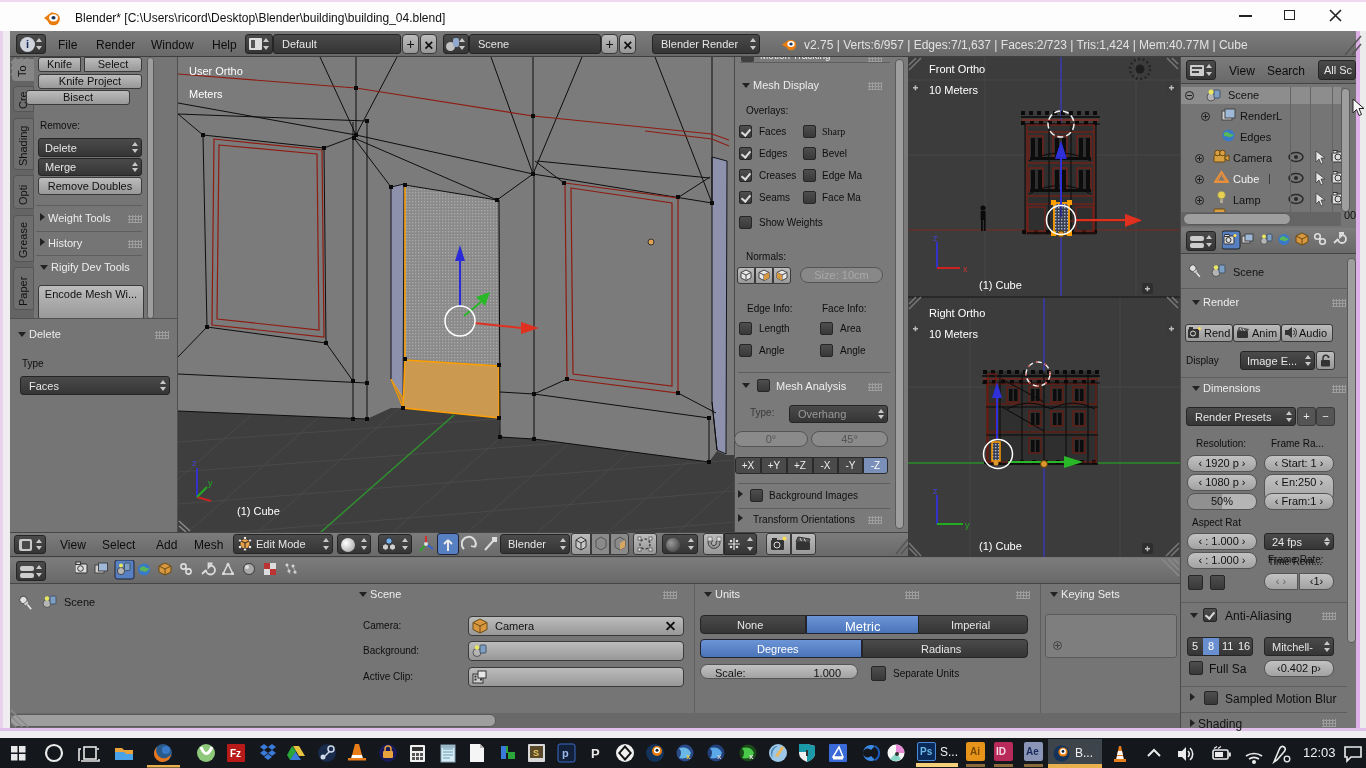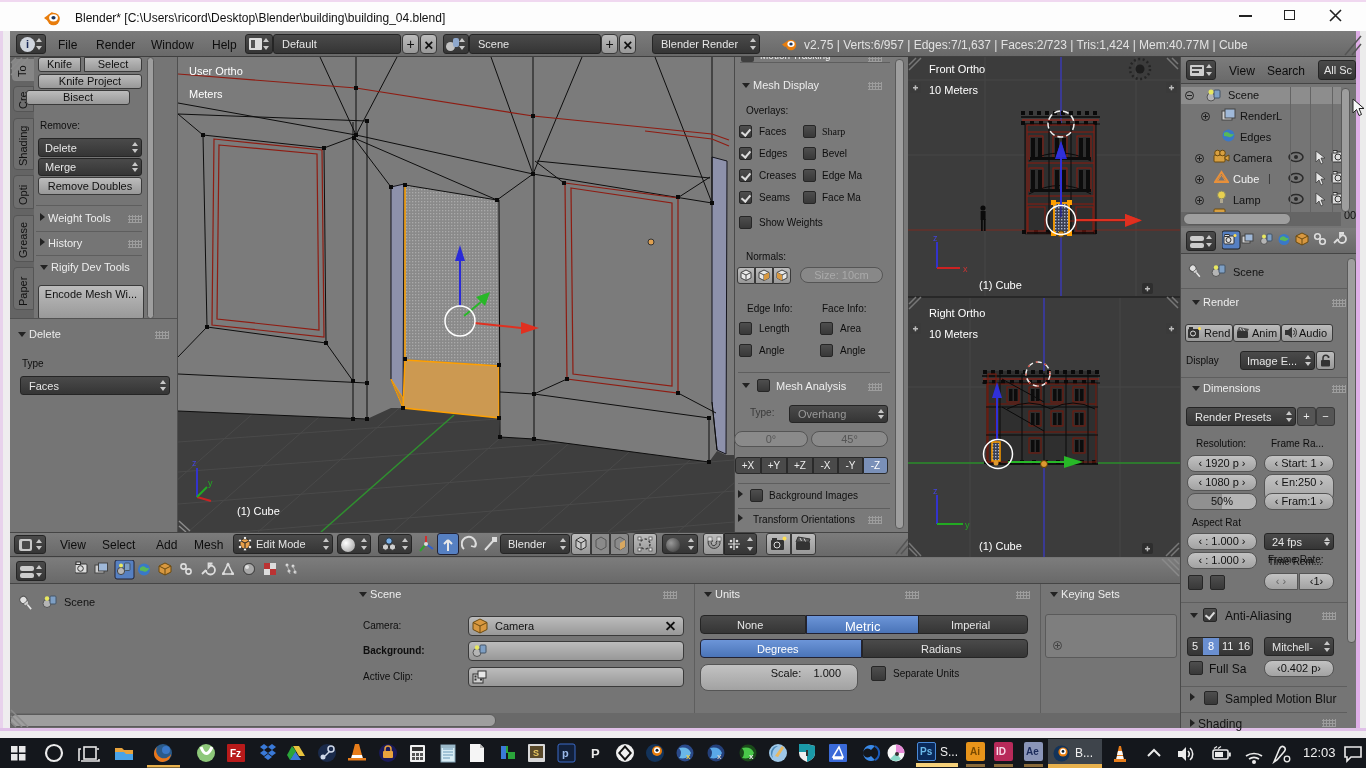--- a/index.html
+++ b/index.html
@@ -1109,21 +1109,21 @@
 <div class="phdr" style="left:359px;top:588px;"><span class="tri d"></span> Scene</div>
 <div class="dots" style="left:663px;top:591px;"></div>
 <div class="lbl" style="left:363px;top:620px;">Camera:</div>
 <div class="btn" style="left:468px;top:616px;width:216px;height:20px;border-radius:4px;text-align:left;"></div>
 <svg class="abs" style="left:472px;top:618px;" width="16" height="16" viewBox="0 0 16 16">
       <path d="M8,1 L15,4.5 L15,11.5 L8,15 L1,11.5 L1,4.5 Z" fill="#d89840" stroke="#6a4a10"></path>
       <path d="M1,4.5 L8,8 L15,4.5 M8,8 L8,15" fill="none" stroke="#6a4a10"></path>
     </svg>
 <div class="txt" style="left:495px;top:620px;font-size:11px;color:#111;">Camera</div>
 <div class="xx" style="left:666px;top:621px;"></div>
-<div class="lbl" style="left:363px;top:645px;font-weight:bold;">Background:</div>
+<div class="lbl" style="left:363px;top:645px;">Background:</div>
 <div class="btn" style="left:468px;top:641px;width:216px;height:20px;border-radius:4px;"></div>
 <svg class="abs" style="left:472px;top:643px;" width="16" height="15" viewBox="0 0 16 15">
       <circle cx="5" cy="9.5" r="4" fill="#b5b5b5" stroke="#555"></circle>
       <rect x="8" y="2" width="6" height="8" rx="1" fill="#7e9fc4" stroke="#456"></rect>
       <circle cx="5" cy="4.5" r="2.2" fill="#e8e860"></circle>
     </svg>
 <div class="lbl" style="left:363px;top:671px;">Active Clip:</div>
 <div class="btn" style="left:468px;top:667px;width:216px;height:20px;border-radius:4px;"></div>
 <svg class="abs" style="left:472px;top:669px;" width="16" height="16" viewBox="0 0 16 16">
       <rect x="1" y="5" width="10" height="9" fill="#cfcfcf" stroke="#333"></rect>
@@ -1145,21 +1145,21 @@
     </div>
 <div class="dd" style="left:918px;top:615px;width:110px;height:19px;border-radius:0 4px 4px 0;">
       <span style="position:absolute;left:32px;top:3px;">Imperial</span>
     </div>
 <div class="abs" style="left:700px;top:639px;width:162px;height:19px;background:linear-gradient(#6c95d8,#4a74b8);border:1px solid #223;border-radius:4px 0 0 4px;color:#fff;font-size:11px;">
       <span style="position:absolute;left:56px;top:3px;">Degrees</span>
     </div>
 <div class="dd" style="left:862px;top:639px;width:166px;height:19px;border-radius:0 4px 4px 0;">
       <span style="position:absolute;left:58px;top:3px;">Radians</span>
     </div>
-<div class="sl" style="left:700px;top:664px;width:158px;height:27px;line-height:17px;text-align:center;"><span style="margin-left:14px;">Scale:</span><span style="position:absolute;right:16px;">1.000</span></div>
+<div class="sl" style="left:700px;top:664px;width:158px;height:15px;line-height:17px;text-align:left;"><span style="margin-left:14px;">Scale:</span><span style="position:absolute;right:16px;">1.000</span></div>
 <div class="cb" style="left:871px;top:666px;width:15px;height:15px;"></div>
 <div class="lbl" style="left:893px;top:668px;">Separate Units</div>
 
 <div class="abs" style="left:1040px;top:584px;width:1px;height:130px;background:#5e5e5e;"></div>
 <div class="dots" style="left:1016px;top:591px;"></div>
 <div class="phdr" style="left:1050px;top:588px;"><span class="tri d"></span> Keying Sets</div>
 <div class="abs" style="left:1045px;top:614px;width:132px;height:44px;background:#7e7e7e;border:1px solid #5a5a5a;border-radius:3px;"></div>
 <div class="abs" style="left:1053px;top:641px;width:9px;height:9px;border:1px solid #444;border-radius:50%;"></div>
     <div class="abs" style="left:1055px;top:645px;width:5px;height:1px;background:#444;"></div>
     <div class="abs" style="left:1057px;top:643px;width:1px;height:5px;background:#444;"></div>

